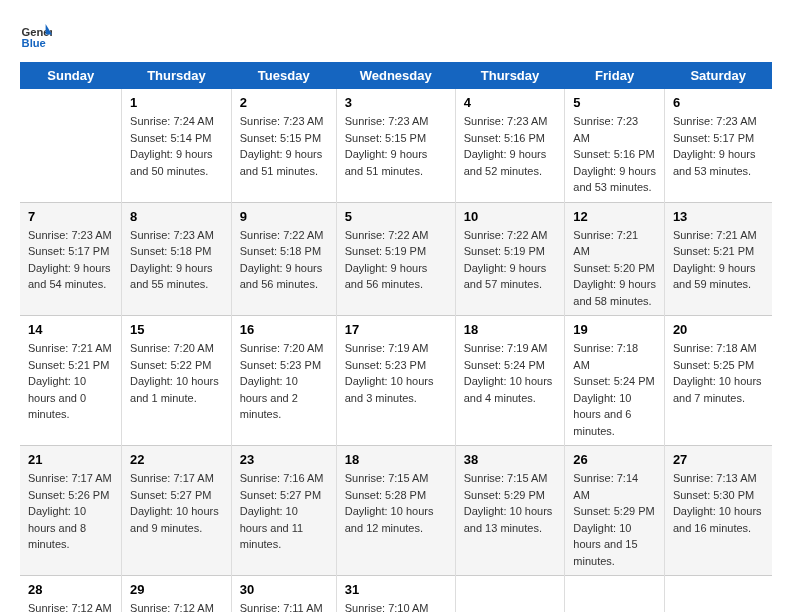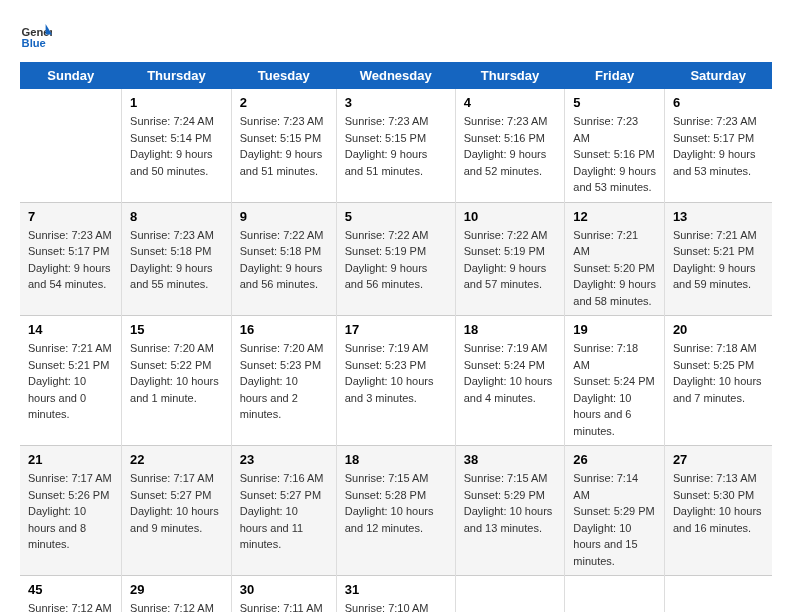--- a/index.html
+++ b/index.html
@@ -228,21 +228,21 @@
           <span class="day-num">26</span>
           <div class="day-info">Sunrise: 7:14 AM<br>Sunset: 5:29 PM<br>Daylight: 10 hours and 15 minutes.</div>
         </td>
         <td>
           <span class="day-num">27</span>
           <div class="day-info">Sunrise: 7:13 AM<br>Sunset: 5:30 PM<br>Daylight: 10 hours and 16 minutes.</div>
         </td>
       </tr>
       <tr>
         <td>
-          <span class="day-num">45</span>
+          <span class="day-num">28</span>
           <div class="day-info">Sunrise: 7:12 AM<br>Sunset: 5:31 PM<br>Daylight: 10 hours and 18 minutes.</div>
         </td>
         <td>
           <span class="day-num">29</span>
           <div class="day-info">Sunrise: 7:12 AM<br>Sunset: 5:31 PM<br>Daylight: 10 hours and 19 minutes.</div>
         </td>
         <td>
           <span class="day-num">30</span>
           <div class="day-info">Sunrise: 7:11 AM<br>Sunset: 5:32 PM<br>Daylight: 10 hours and 21 minutes.</div>
         </td>

